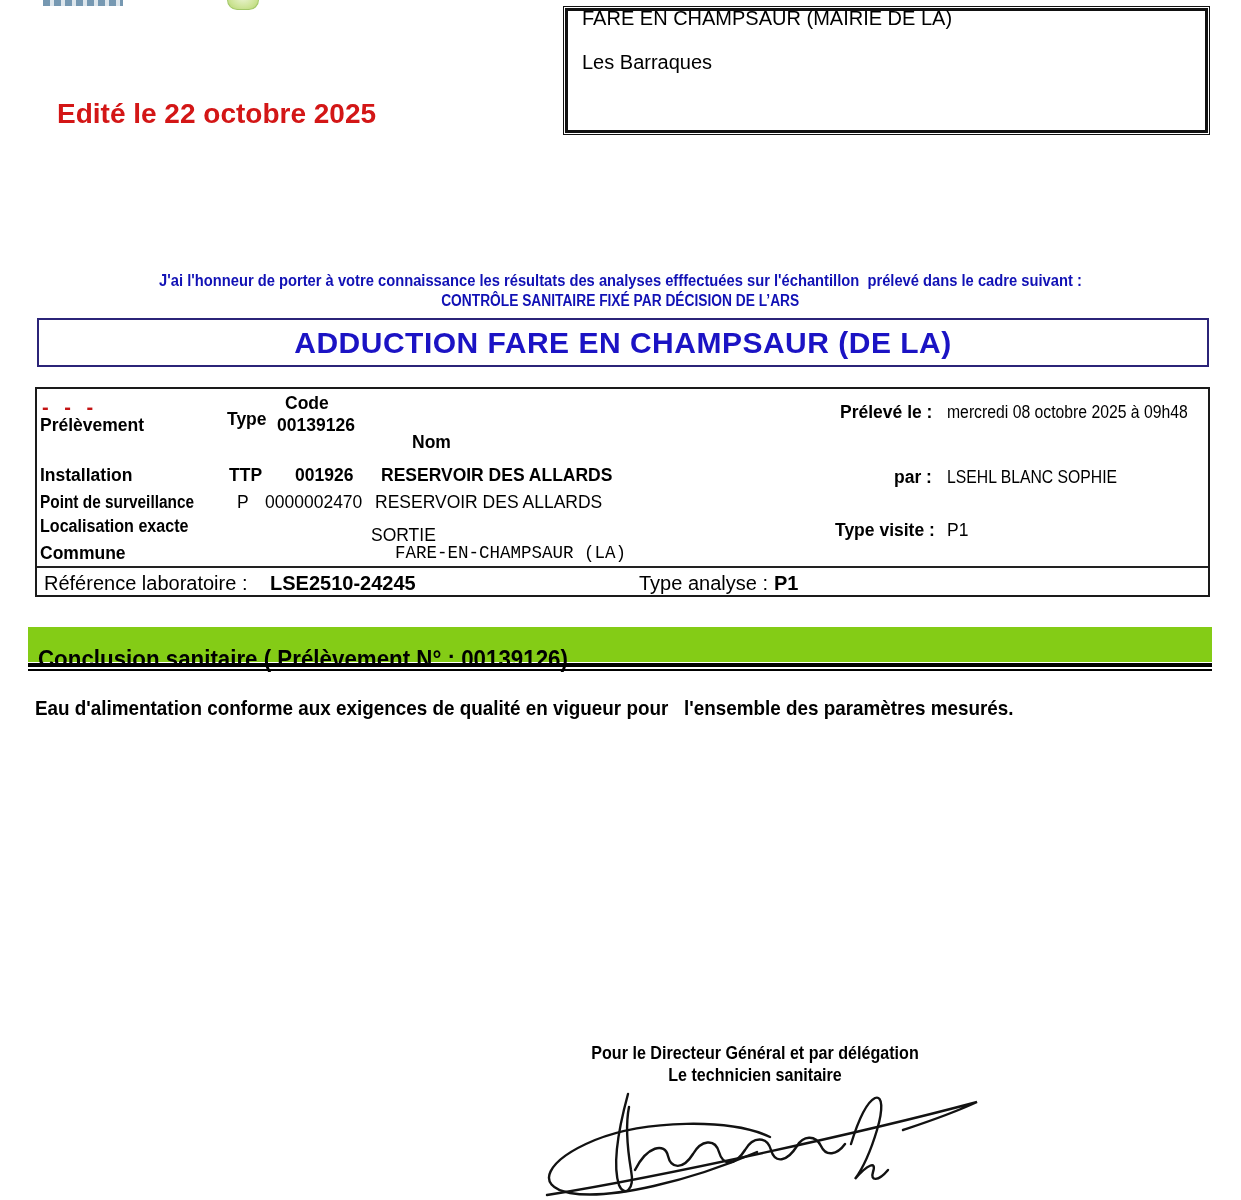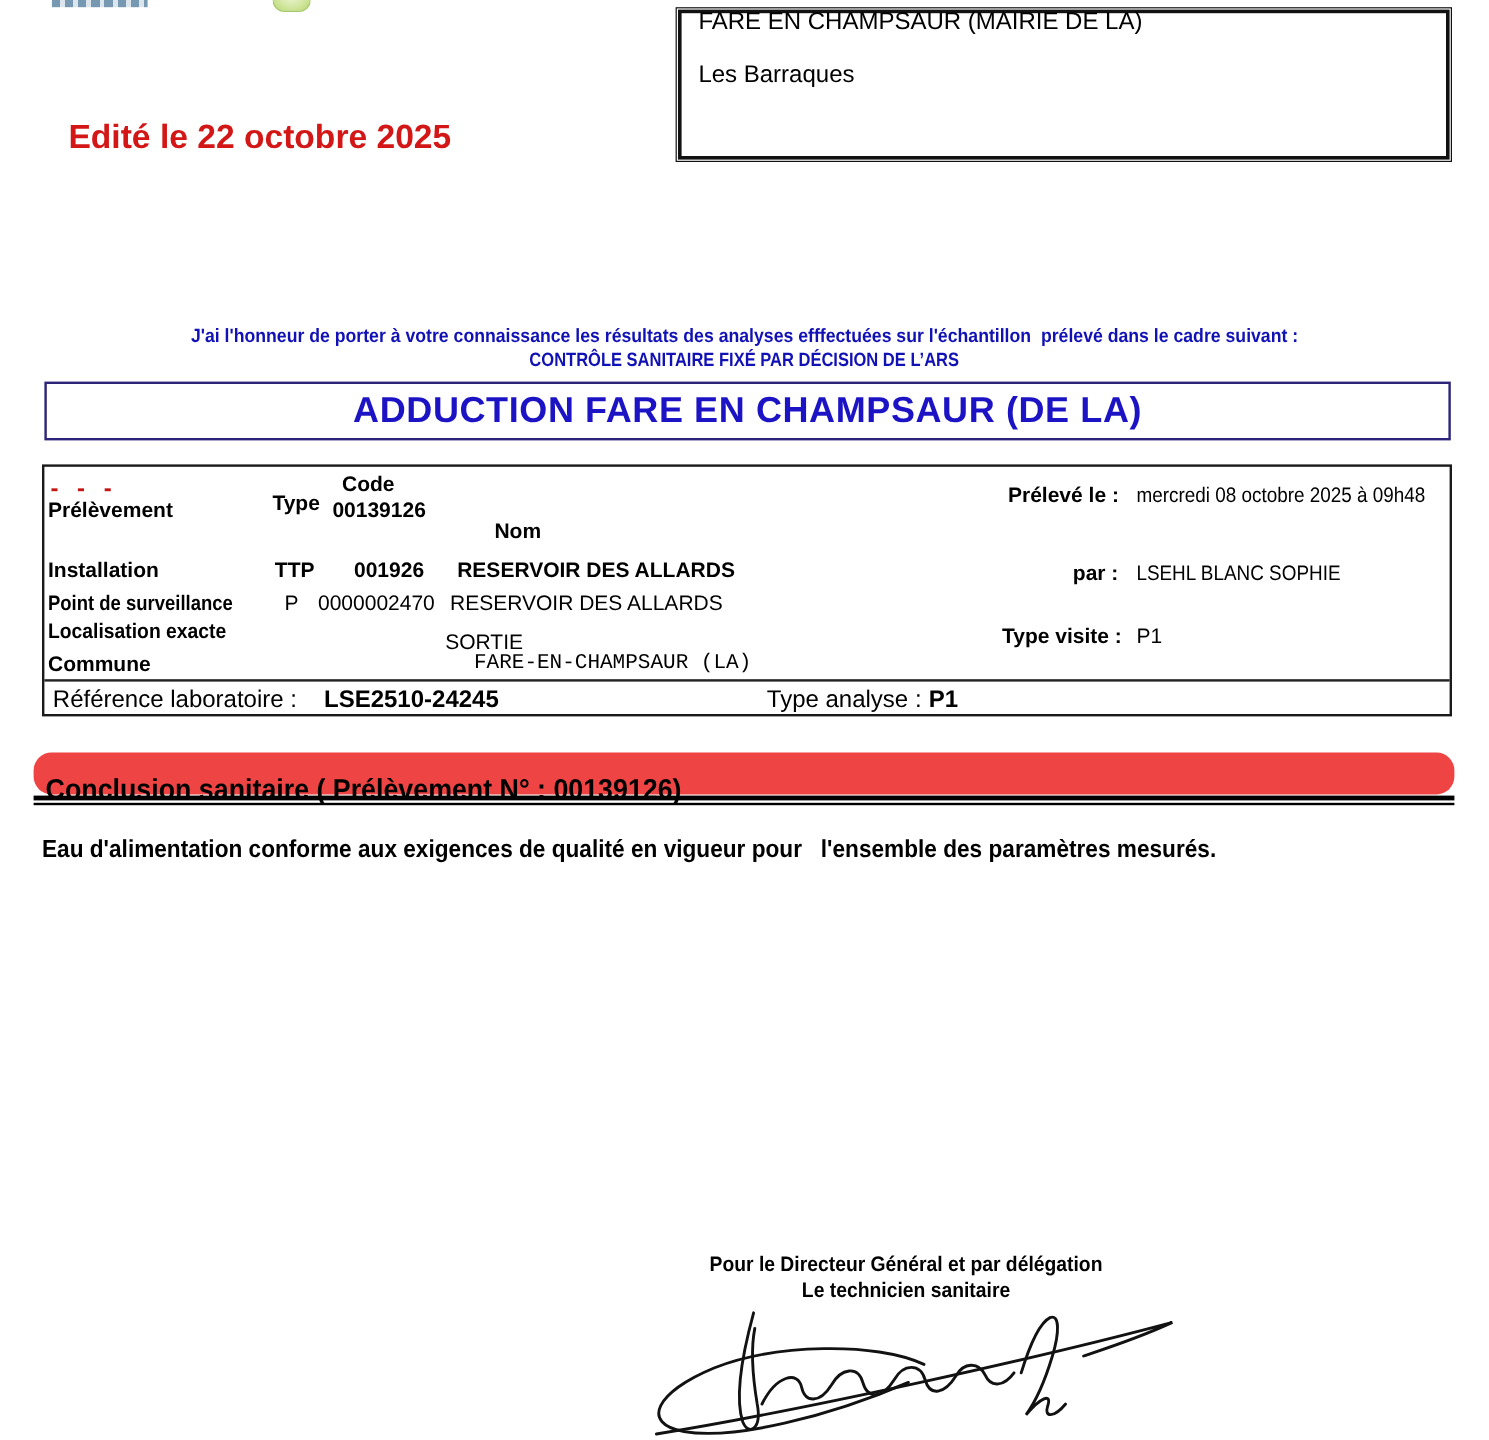--- a/index.html
+++ b/index.html
@@ -41,21 +41,21 @@
   .title-box span{font-size:30px;font-weight:bold;color:#1b13c4;letter-spacing:.5px;}
 
   
   .details{left:35px;top:387px;width:1171px;height:206px;border:2px solid #1a1a1a;font-size:17.5px;}
   .details .abs{line-height:20px;}
   .dashes{left:5px;top:8px;font-size:20px;font-weight:bold;color:#c41414;letter-spacing:5px;}
   .sep-line{left:0;top:177px;width:100%;height:2px;background:#222;}
   .refrow{font-size:20px;line-height:23px;}
 
   
-  .concl-bar{left:28px;top:627px;width:1184px;height:35px;background:#ef4444;border-radius:15px;}
+  .concl-bar{left:28px;top:627px;width:1184px;height:35px;background:#84cc16;}
   .concl-bar span{position:absolute;left:5px;top:50%;transform:translateY(-50%) ;
     font-size:24px;font-weight:bold;white-space:pre;}
   .concl-bar .inner{display:inline-block;transform:scaleX(0.93);transform-origin:0 50%;}
   .dline1{left:28px;top:663px;width:1184px;height:4px;background:#000;}
   .dline2{left:28px;top:669px;width:1184px;height:2px;background:#000;}
   .concl-body{left:35px;top:696px;font-size:20.5px;font-weight:bold;}
 
   
   .sig-line{white-space:nowrap;transform:translateX(-50%);font-size:17.5px;font-weight:bold;}
   .sig-svg{left:525px;top:1082px;}

